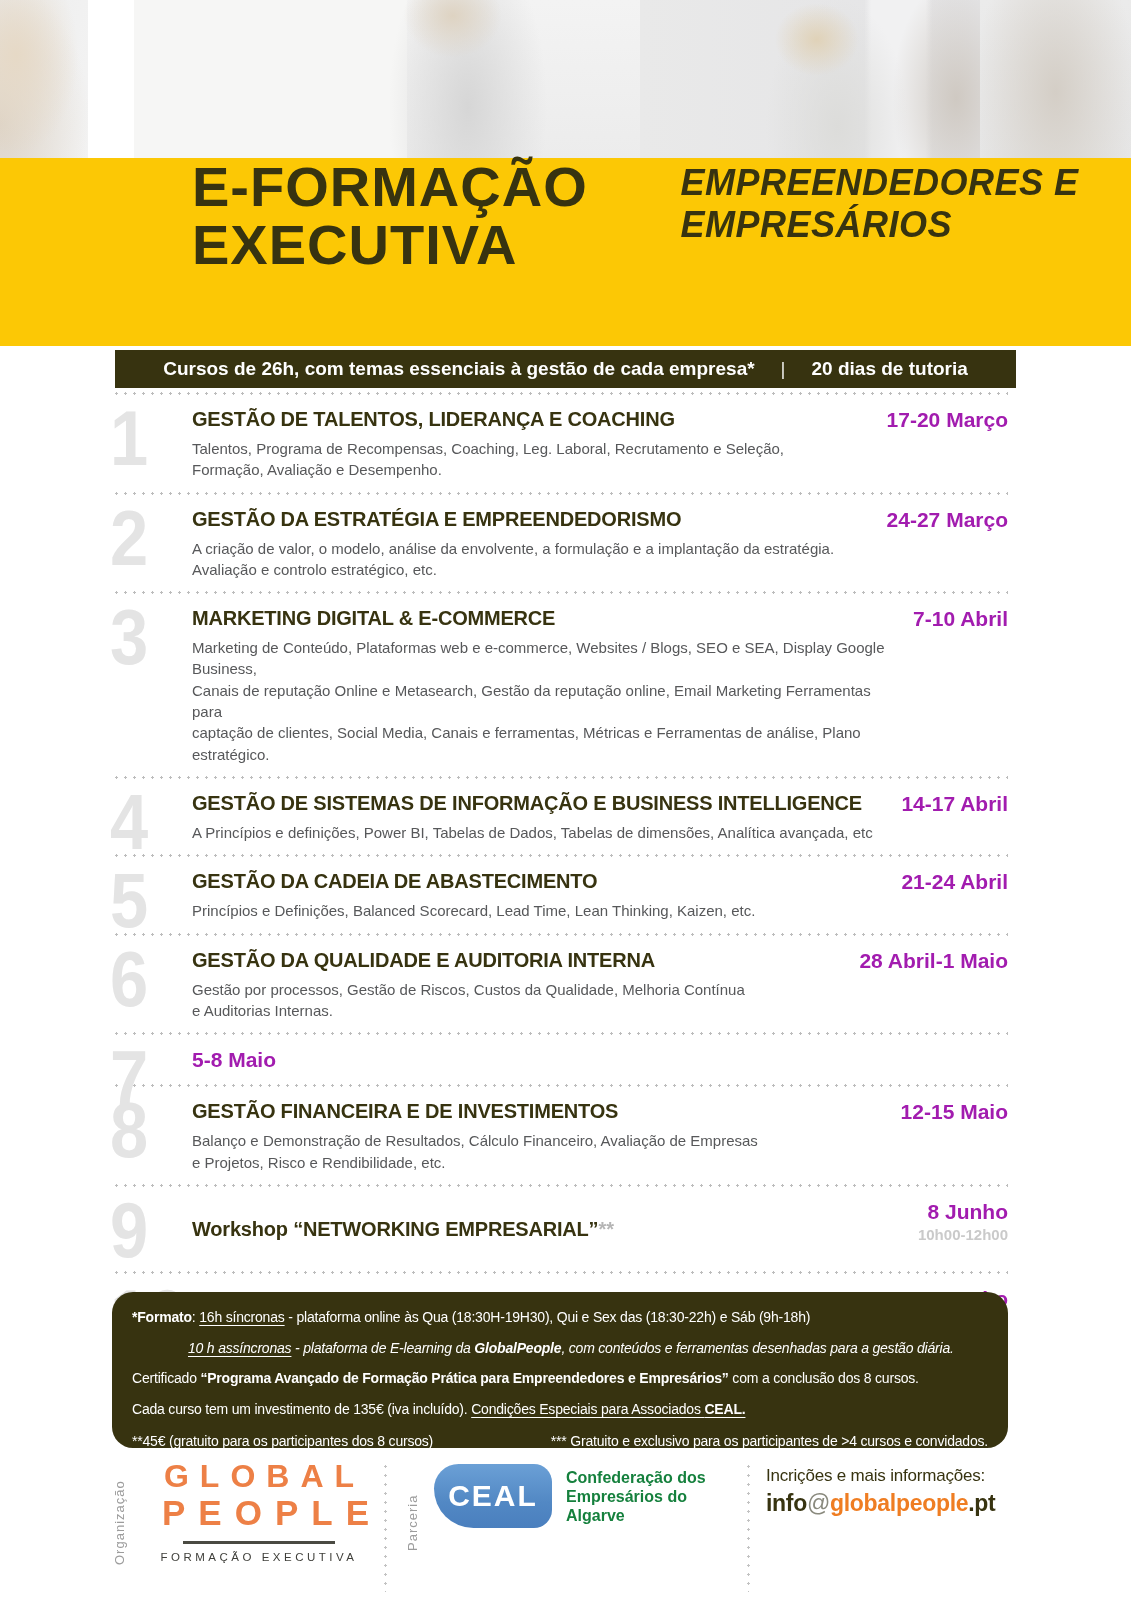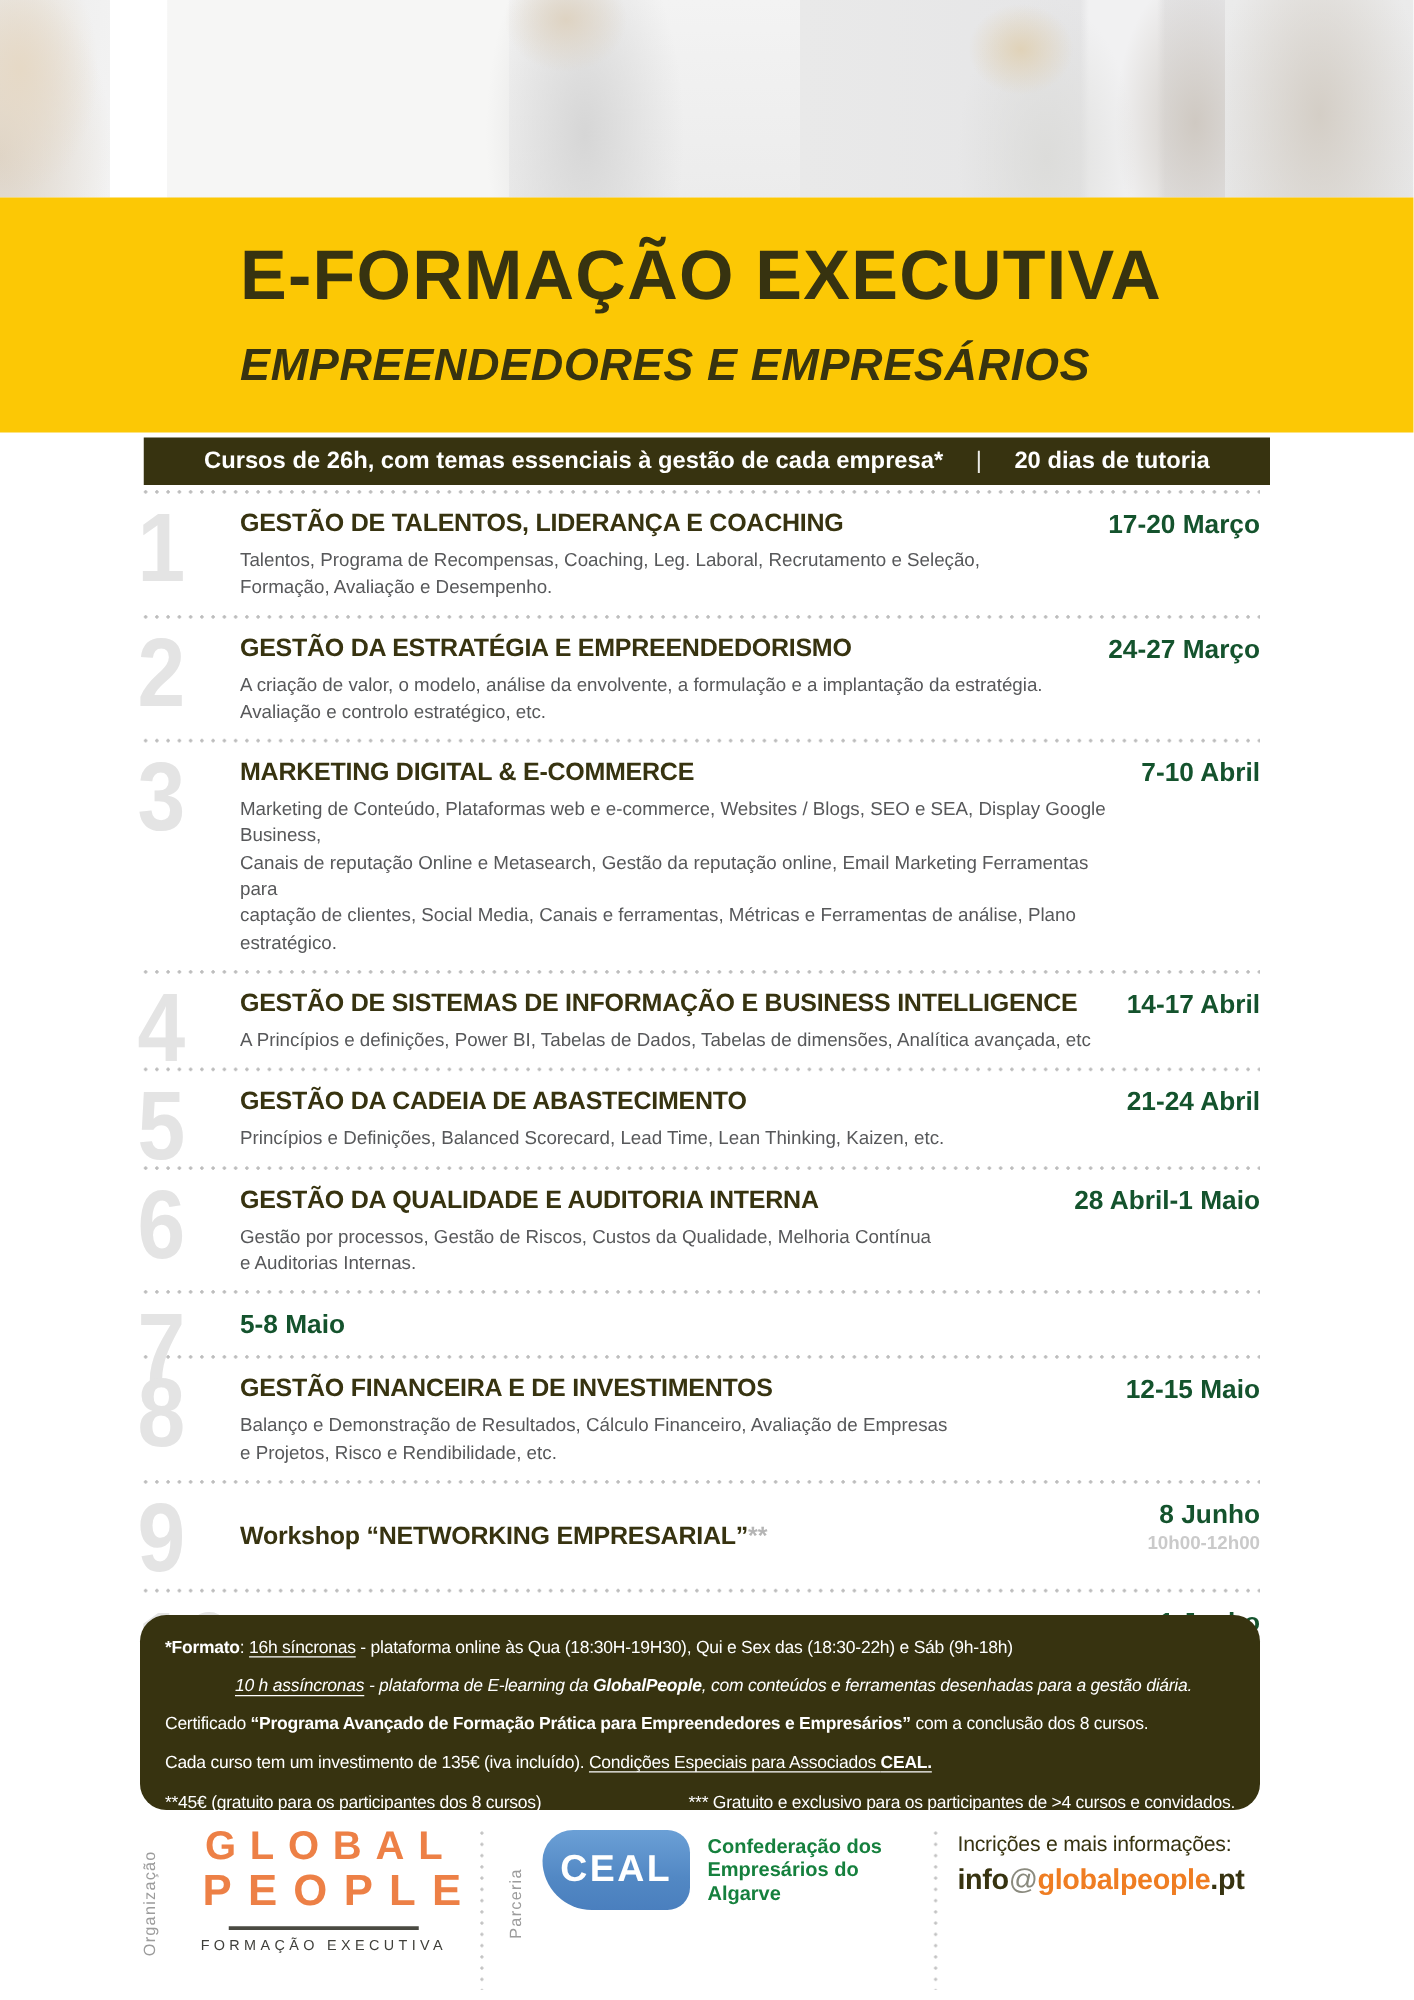--- a/index.html
+++ b/index.html
@@ -24,23 +24,23 @@
       radial-gradient(95px 170px at 58% 80%, #dcdcda 0%, rgba(220,220,218,0) 75%),
       radial-gradient(85px 160px at 93% 62%, #cfc9c2 0%, rgba(207,201,194,0) 75%),
       linear-gradient(90deg, rgba(0,0,0,0) 66%, #f1f1f2 68% 84%, rgba(0,0,0,0) 86%),
       linear-gradient(90deg,#e9e9e9,#e4e4e6);}
   .ph4{flex:1;background:
       radial-gradient(105px 200px at 50% 58%, #d4cec6 0%, rgba(214,208,200,0) 78%),
       linear-gradient(#ebebeb,#e6e6e6);}
 
   
   .yellow-block{position:absolute;top:158px;left:0;width:1131px;height:188px;background:#fcc805;
-    display:flex;flex-direction:column;justify-content:center;padding-left:192px;box-sizing:border-box;}
+    display:flex;flex-direction:row;justify-content:flex-end;padding-left:192px;box-sizing:border-box;}
   .main-title{font-size:56px;font-weight:bold;color:#373310;letter-spacing:1px;line-height:1.04;}
-  .sub-title{font-size:36px;font-weight:bold;font-style:italic;color:#373310;letter-spacing:0.5px;margin-top:22px;}
+  .sub-title{font-size:36px;font-weight:bold;font-style:italic;color:#373310;letter-spacing:0.5px;margin-top:4px;}
 
   
   .dark-bar{position:absolute;top:350px;left:115px;width:901px;height:38px;background:#373310;color:#fff;
     display:flex;align-items:center;justify-content:center;gap:26px;font-size:19px;font-weight:bold;}
   .bar-divider{font-weight:normal;opacity:.9;}
 
   
   .course-list{position:absolute;top:392px;left:112px;width:896px;}
   .dots-top{height:3px;background-image:radial-gradient(circle,#bcbcbc 1.15px,transparent 1.4px);
     background-size:9px 3px;background-repeat:repeat-x;}
@@ -49,21 +49,21 @@
     background-image:radial-gradient(circle,#bcbcbc 1.15px,transparent 1.4px);
     background-size:9px 3px;background-repeat:repeat-x;}
   .num{position:absolute;left:-2px;top:6px;font-size:78px;font-weight:bold;color:#e4e4e4;line-height:.95;
     transform:scaleX(.88);transform-origin:left top;}
   .row-main{display:flex;gap:10px;}
   .row-left{flex:1;min-width:0;}
   .row-right{flex:0 0 auto;text-align:right;}
   .course-title{font-size:20px;font-weight:bold;color:#373310;letter-spacing:-0.2px;line-height:1.35;white-space:pre-line;}
   .course-note{font-size:20px;font-weight:bold;color:#b5b5b5;}
   .course-desc{font-size:15px;color:#57585a;line-height:1.42;margin-top:5px;white-space:pre-line;}
-  .course-date{font-size:21px;font-weight:bold;color:#14532d;line-height:1.3;}
+  .course-date{font-size:21px;font-weight:bold;color:#a21caf;line-height:1.3;}
   .course-time{font-size:15px;font-weight:bold;color:#cacaca;line-height:1.3;}
   .workshop .row-left{display:flex;align-items:center;min-height:62px;}
   .workshop .course-title{line-height:1.5;}
 
   
   .footer-block{position:absolute;top:1292px;left:112px;width:896px;height:156px;background:#373310;color:#fff;
     box-sizing:border-box;padding:15px 20px 12px;font-size:14px;letter-spacing:-0.2px;border-radius:21px;}
   .f-line{margin:0 0 9px 0;line-height:1.55;}
   .f-indent{padding-left:56px;font-style:italic;}
   .f-notes{display:flex;justify-content:space-between;margin-top:11px;line-height:1.4;}

